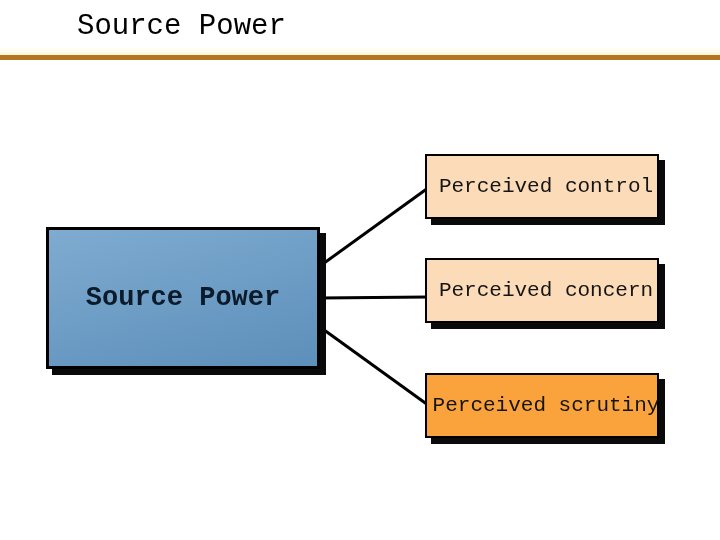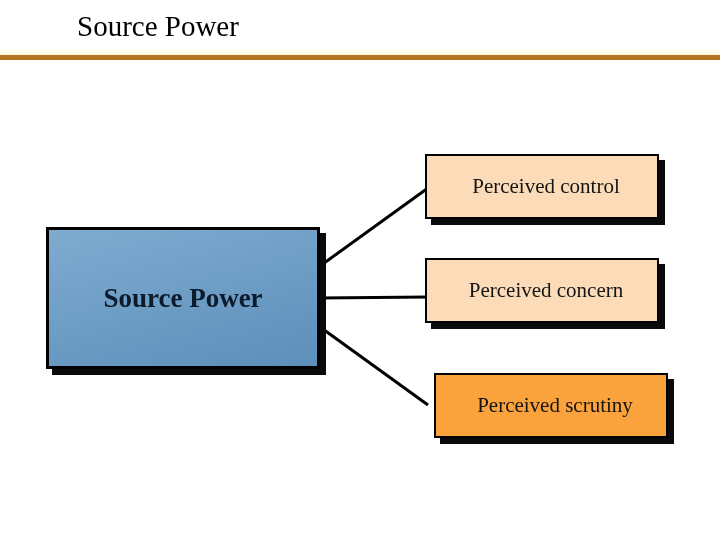--- a/index.html
+++ b/index.html
@@ -2,21 +2,21 @@
 <html><head>
 <meta charset="utf-8">
 <style>
   html, body { margin: 0; padding: 0; background: #ffffff; }
   .slide {
     position: relative;
     width: 720px;
     height: 540px;
     background: #ffffff;
     overflow: hidden;
-    font-family: Liberation Serif, serif;
+    font-family: Liberation Mono, monospace;
   }
 
   
   .slide-title {
     position: absolute;
     left: 77px;
     top: 10px;
     font-size: 29px;
     font-weight: 400;
     color: #000000;
@@ -77,21 +77,21 @@
     padding-left: 8px;
   }
   .target-box .label {
     font-size: 21px;
     font-weight: 400;
     color: #141414;
     white-space: nowrap;
   }
   #target-control  { top: 154px; }
   #target-concern  { top: 258px; }
-  #target-scrutiny { top: 373px; margin-left: 9px; }
+  #target-scrutiny { top: 373px; }
 </style>
 </head>
 <body>
 
 <div class="slide">
 
   <div class="slide-title">Source Power</div>
 
   <div class="accent-glow"></div>
   <div class="accent-rule" style="background: rgb(181, 116, 31);"></div>

